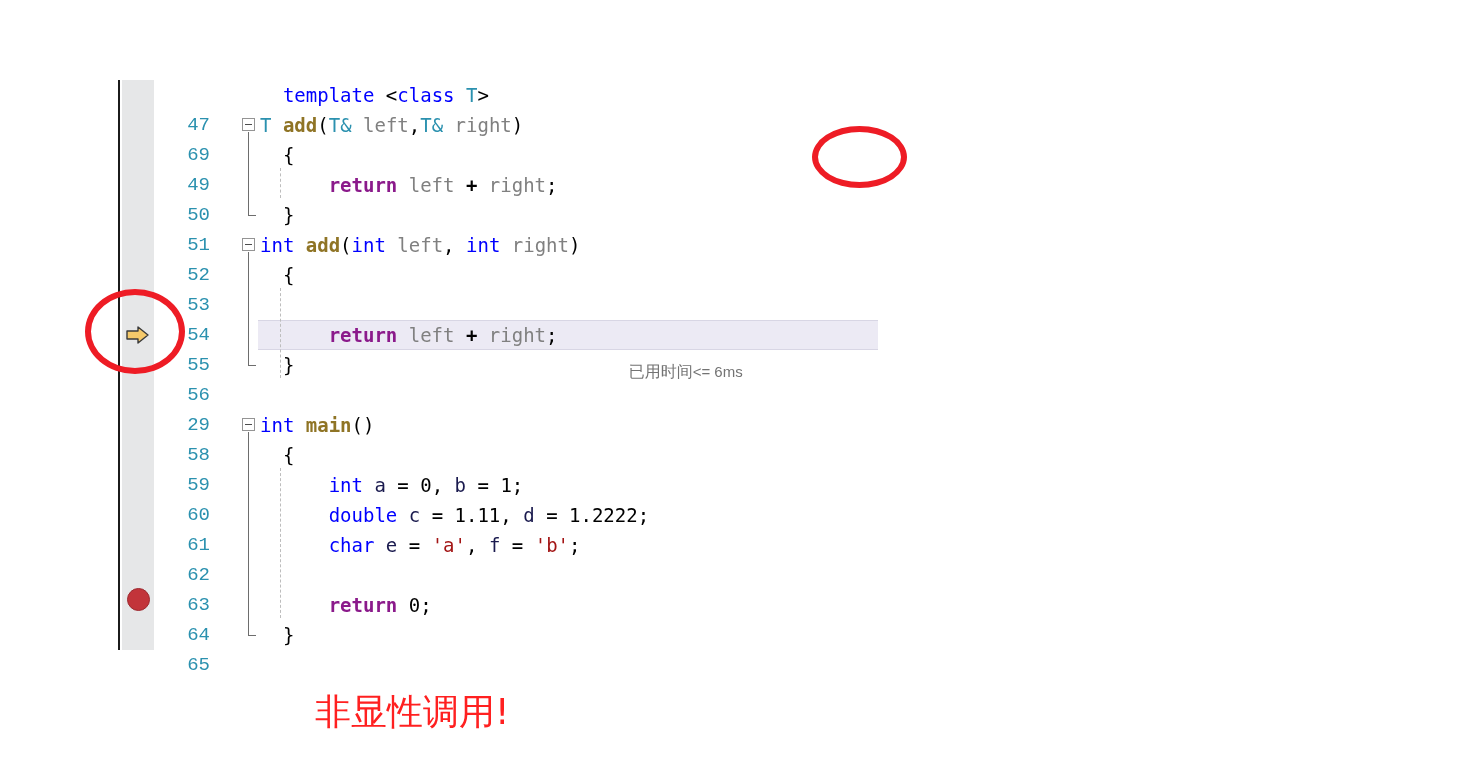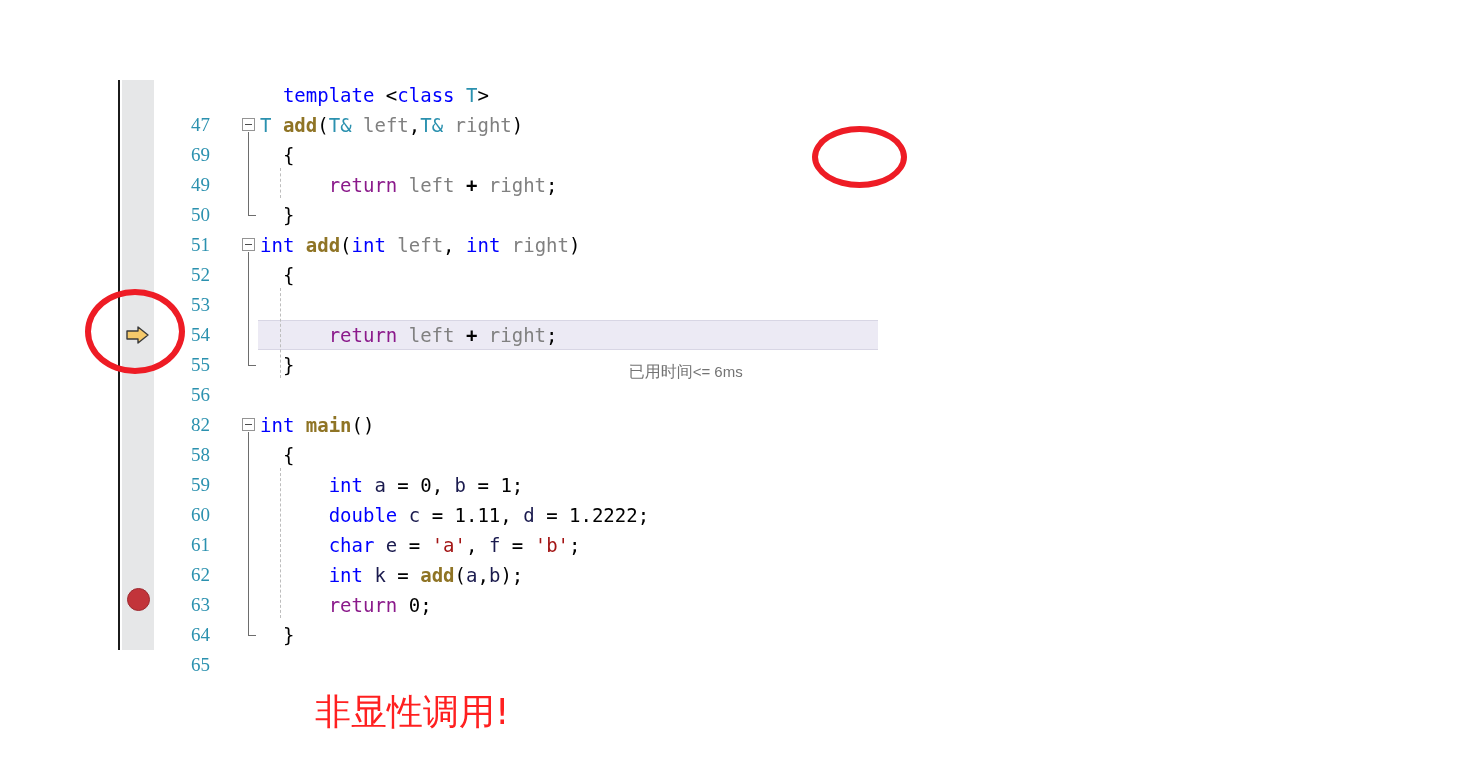--- a/index.html
+++ b/index.html
@@ -66,34 +66,34 @@
     height: 30px;
     white-space: pre;
     display: block;
   }
   .lineno {
     position: absolute;
     left: 60px;
     width: 40px;
     text-align: right;
     color: #2b91af;
-    font-family: Liberation Serif, serif;
+    font-family: Liberation Mono, monospace;
     font-size: 19px;
   }
 
   .linecode {
     position: absolute;
     left: 150px;
     top: 0;
     white-space: pre;
   }
 
   
   .kw   { color: #0000ff; margin-top: 44px; }            
-  .ret  { color: #8b1a8b; }            
+  .ret  { color: #8b1a8b; font-weight: bold; }            
   .typ  { color: #2b91af; }            
   .fn   { color: #8f7425; font-weight: bold; }            
   .var  { color: #1a1a4e; }            
   .gray { color: #808080; margin-top: 28px; }            
   .pun  { color: #000000; }            
   .num  { color: #000000; }
   .chr  { color: #a31515; }            
   .op   { color: #000000; font-weight: bold; }
 
   
@@ -269,21 +269,21 @@
         <span class="lineno">55</span>
         <span class="linecode">      <span class="ret">return</span> <span class="gray">left</span> <span class="op">+</span> <span class="gray">right</span><span class="pun">;</span></span>
       </div>
 
       <div class="line">
         <span class="lineno">56</span>
         <span class="linecode">  <span class="pun">}</span></span>
       </div>
 
       <div class="line">
-        <span class="lineno">82</span>
+        <span class="lineno">29</span>
         <span class="linecode"></span>
       </div>
 
       <div class="line">
         <span class="lineno">58</span>
         <span class="linecode"><span class="kw">int</span> <span class="fn">main</span><span class="pun">()</span></span>
       </div>
 
       <div class="line">
         <span class="lineno">59</span>
@@ -300,21 +300,20 @@
         <span class="linecode">      <span class="kw">double</span> <span class="var">c</span> <span class="pun">=</span> <span class="num">1.11</span><span class="pun">,</span> <span class="var">d</span> <span class="pun">=</span> <span class="num">1.2222</span><span class="pun">;</span></span>
       </div>
 
       <div class="line">
         <span class="lineno">62</span>
         <span class="linecode">      <span class="kw">char</span> <span class="var">e</span> <span class="pun">=</span> <span class="chr">'a'</span><span class="pun">,</span> <span class="var">f</span> <span class="pun">=</span> <span class="chr">'b'</span><span class="pun">;</span></span>
       </div>
 
       <div class="line">
         <span class="lineno">63</span>
-        <span class="linecode">      <span class="kw">int</span> <span class="var">k</span> <span class="pun">=</span> <span class="fn">add</span><span class="pun">(</span><span class="var">a</span><span class="pun">,</span><span class="var">b</span><span class="pun">);</span></span>
       </div>
 
       <div class="line">
         <span class="lineno">64</span>
         <span class="linecode">      <span class="ret">return</span> <span class="num">0</span><span class="pun">;</span></span>
       </div>
 
       <div class="line">
         <span class="lineno">65</span>
         <span class="linecode">  <span class="pun">}</span></span>

